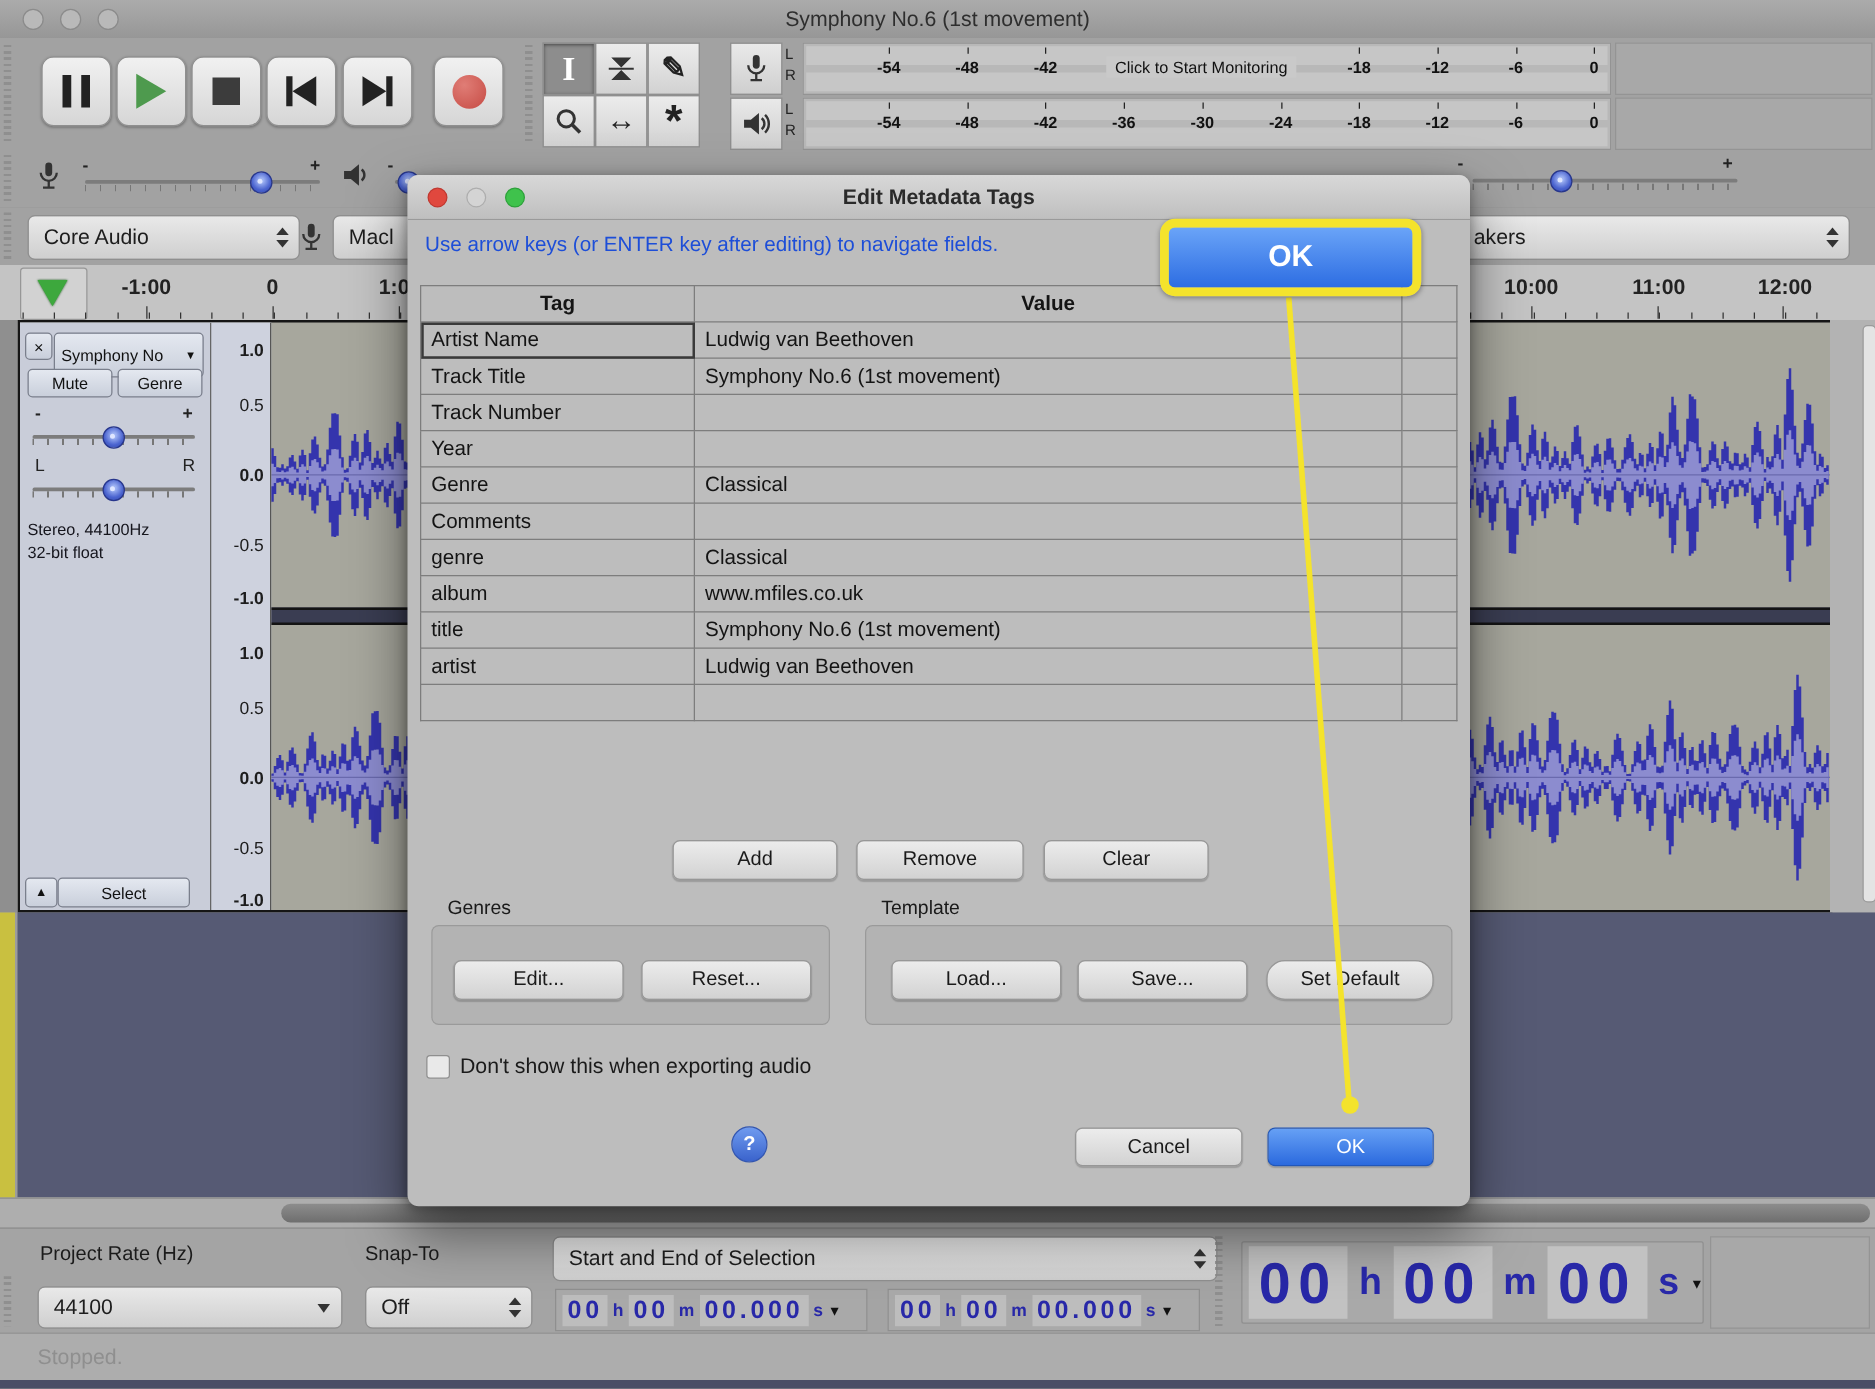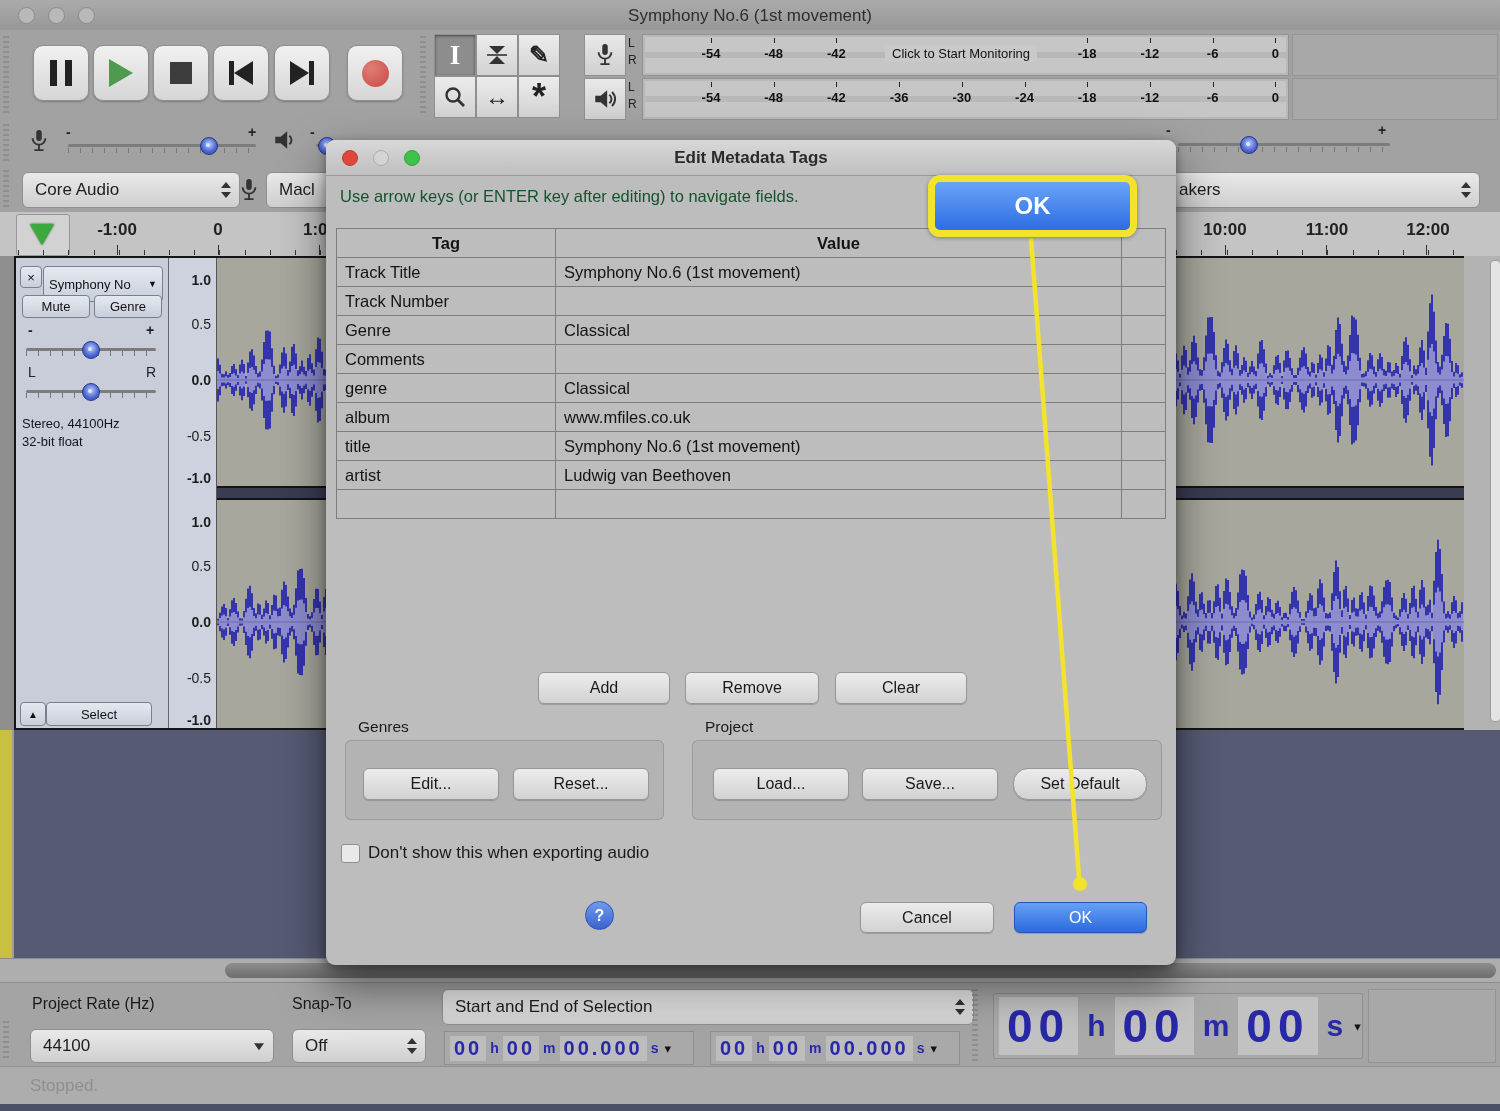--- a/index.html
+++ b/index.html
@@ -102,21 +102,21 @@
   
   .dialog{left:326px;top:140px;width:850px;height:825px;background:#bdbdbd;border-radius:9px;
           box-shadow:0 20px 45px rgba(0,0,0,.5),0 3px 10px rgba(0,0,0,.35);z-index:10;}
   .dlg-titlebar{position:absolute;left:0;top:0;width:100%;height:36px;border-radius:9px 9px 0 0;
                 background:linear-gradient(#d8d8d8,#bfbfbf);border-bottom:1px solid #9a9a9a;box-sizing:border-box;}
   .tl{position:absolute;top:10px;width:16px;height:16px;border-radius:50%;}
   .tl.red{left:16px;background:#e0483e;border:1px solid #c03830;box-sizing:border-box;}
   .tl.gray{left:47px;background:#d4d4d4;border:1px solid #adadad;box-sizing:border-box;}
   .tl.green{left:78px;background:#3fc24c;border:1px solid #2da13a;box-sizing:border-box;}
   .dlg-title{position:absolute;left:0;top:8px;width:100%;text-align:center;font-size:17px;font-weight:bold;color:#2a2a2a;}
-  .dlg-instruction{position:absolute;left:14px;top:47px;font-size:16.5px;color:#14532d;}
+  .dlg-instruction{position:absolute;left:14px;top:47px;font-size:16.5px;color:#1d4ed8;}
   table.meta{position:absolute;left:10px;top:88px;width:829px;border-collapse:collapse;table-layout:fixed;
              font-size:16.5px;color:#141414;background:#bdbdbd;}
   table.meta th,table.meta td{border:1px solid #7d7d7d;height:29px;padding:0 0 0 8px;overflow:hidden;white-space:nowrap;box-sizing:border-box;}
   table.meta th{text-align:center;font-weight:bold;padding:0;}
   .tag-col{width:219px;} .val-col{width:566px;} .gut-col{width:44px;border-left:1px solid #7d7d7d;}
   td.focused{outline:2px solid #3a3a3a;outline-offset:-2px;}
   .dbtn{position:absolute;height:30px;border-radius:6px;border:1px solid #979797;
         background:linear-gradient(#ececec,#d2d2d2);box-shadow:0 1px 1px rgba(0,0,0,.18);
         font-size:16px;color:#1a1a1a;display:flex;align-items:center;justify-content:center;}
   .dbtn.blue{background:linear-gradient(#66a0f5,#2b6ade);border:1px solid #2257b8;color:#fff;}
@@ -615,26 +615,36 @@
   <table class="meta" id="meta-table">
     <thead>
         <tr>
       <th class="tag-col">Tag</th>
       <th class="val-col">Value</th>
       <th class="gut-col"></th>
     </tr>
       </thead>
     <tbody>
         <tr>
+          <td class="tag-col focused">Artist Name</td>
+          <td class="val-col">Ludwig van Beethoven</td>
+          <td class="gut-col"></td>
+        </tr>
+        <tr>
           <td class="tag-col">Track Title</td>
           <td class="val-col">Symphony No.6 (1st movement)</td>
           <td class="gut-col"></td>
         </tr>
         <tr>
           <td class="tag-col">Track Number</td>
+          <td class="val-col"></td>
+          <td class="gut-col"></td>
+        </tr>
+        <tr>
+          <td class="tag-col">Year</td>
           <td class="val-col"></td>
           <td class="gut-col"></td>
         </tr>
         <tr>
           <td class="tag-col">Genre</td>
           <td class="val-col">Classical</td>
           <td class="gut-col"></td>
         </tr>
         <tr>
           <td class="tag-col">Comments</td>
@@ -680,21 +690,21 @@
 
   <div class="grouplabel" style="left:32px;top:578px;">Genres</div>
   <div class="groupbox" style="left:19px;top:600px;width:317px;"></div>
   <div class="dbtn" style="left:37px;top:628px;width:134px;">
       <span>Edit...</span>
     </div>
   <div class="dbtn" style="left:187px;top:628px;width:134px;">
       <span>Reset...</span>
     </div>
 
-  <div class="grouplabel" style="left:379px;top:578px;">Project</div>
+  <div class="grouplabel" style="left:379px;top:578px;">Template</div>
   <div class="groupbox" style="left:366px;top:600px;width:468px;"></div>
   <div class="dbtn" style="left:387px;top:628px;width:134px;">
       <span>Load...</span>
     </div>
   <div class="dbtn" style="left:536px;top:628px;width:134px;">
       <span>Save...</span>
     </div>
   <div class="dbtn" style="left:687px;top:628px;width:132px;border-radius:15px;">
       <span>Set Default</span>
     </div>

